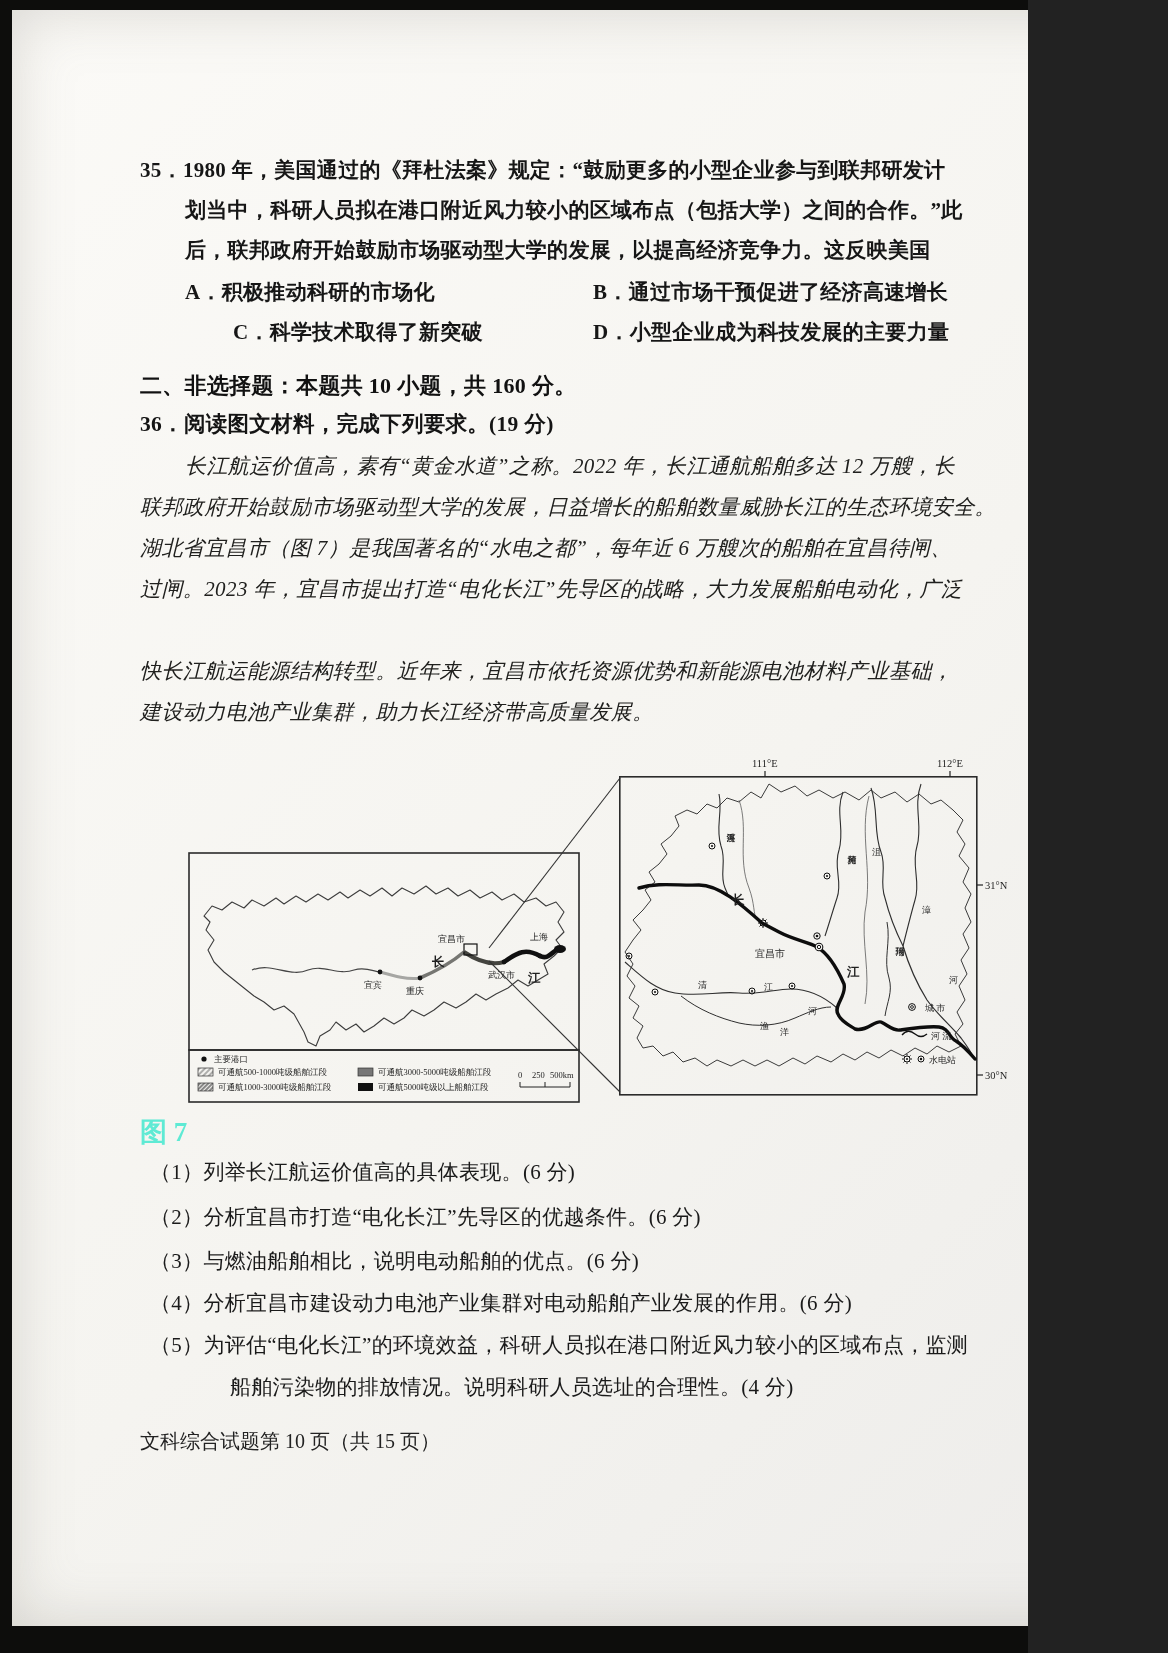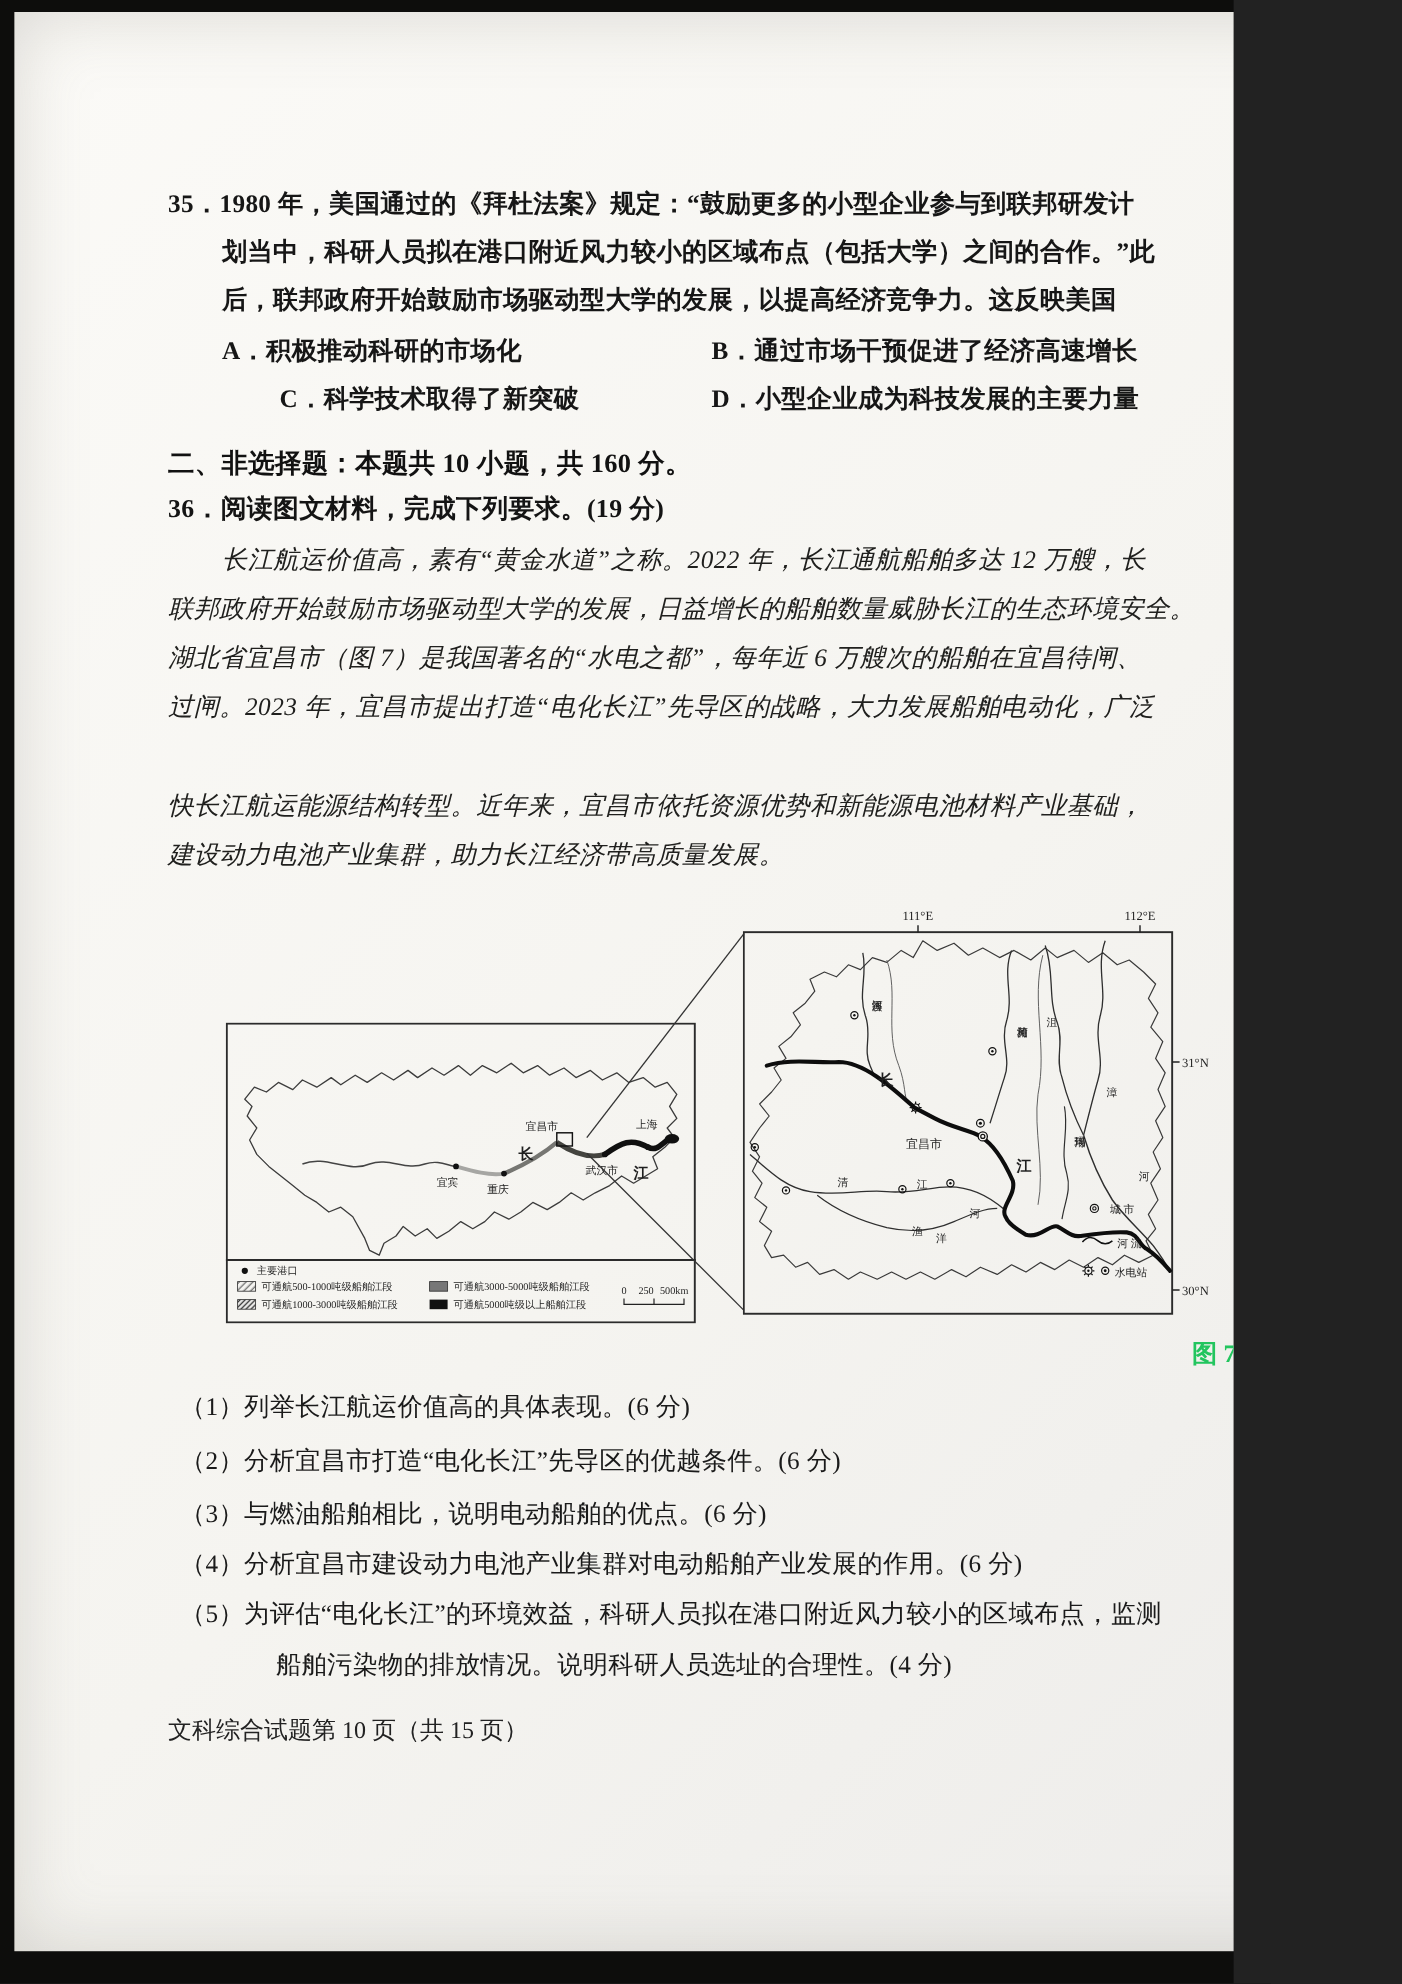--- a/index.html
+++ b/index.html
@@ -9,21 +9,21 @@
          background:linear-gradient(135deg,#fbfaf7 0%,#f5f4f0 55%,#edecea 100%);
          box-shadow:inset 0 0 60px rgba(120,115,105,.25);}
   .abs{position:absolute;}
   .t{font-size:21px;line-height:40px;white-space:nowrap;letter-spacing:.3px;}
   .stem{font-weight:700;color:#161616;}
   .opt{font-weight:700;color:#161616;}
   .heading{font-size:22px;font-weight:700;color:#111;}
   .q36title{font-size:21.5px;font-weight:700;color:#141414;}
   .mat{font-style:italic;font-weight:500;color:#20201e;font-size:21px;letter-spacing:.4px;white-space:nowrap;}
   .qline{font-size:21px;color:#1a1a1a;white-space:nowrap;letter-spacing:.3px;}
-  .caption{font-size:21px;font-weight:600;text-align:right;color:#22c55e;}
+  .caption{font-size:27px;font-weight:600;text-align:left;color:#5eead4;}
   .footer{font-size:20px;color:#222;}
   svg text{font-family:"Liberation Serif","DejaVu Serif",serif;fill:#1f1f1f;}
   .maplabel{font-size:9px;}
   .biglabel{font-size:12.5px;font-weight:700;}
   .tiny{font-size:8.5px;}
   .vert{writing-mode:vertical-rl;text-orientation:upright;}
 </style>
 </head>
 <body>
 

